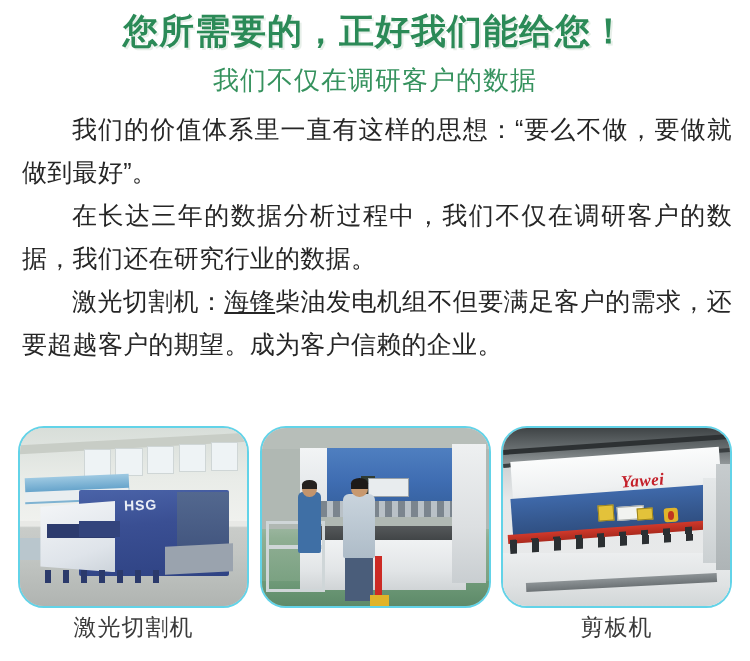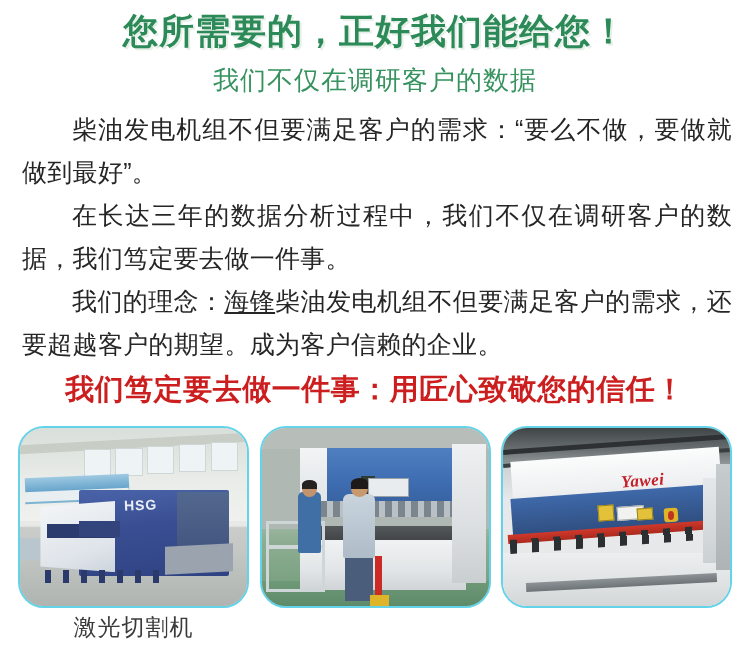--- a/index.html
+++ b/index.html
@@ -381,28 +381,27 @@
 </head>
 <body>
 
 <div class="page">
 
   <div class="headline">您所需要的，正好我们能给您！</div>
 
   <div class="subheadline">我们不仅在调研客户的数据</div>
 
   <div class="body-block">
-    <p class="para">柴油发电机组不但要满足客户的需求：“要么不做，要做就做到最好”。</p>
-
-    <p class="para">在长达三年的数据分析过程中，我们不仅在调研客户的数据，我们笃定要去做一件事。</p>
-
-    <p class="para"><span>我们的理念：</span><span class="brand-underline">海锋</span><span>柴油发电机组不但要满足客户的需求，还要超越客户的期望。成为客户信赖的企业。</span></p>
+    <p class="para">我们的价值体系里一直有这样的思想：“要么不做，要做就做到最好”。</p>
+
+    <p class="para">在长达三年的数据分析过程中，我们不仅在调研客户的数据，我们还在研究行业的数据。</p>
+
+    <p class="para"><span>激光切割机：</span><span class="brand-underline">海锋</span><span>柴油发电机组不但要满足客户的需求，还要超越客户的期望。成为客户信赖的企业。</span></p>
   </div>
 
-  <div class="red-line">我们笃定要去做一件事：用匠心致敬您的信任！</div>
 
   <div class="cards">
 
     <div class="card">
       <div class="photo">
         <div class="p1-bg"></div>
         <div class="p1-wall"></div>
         <div class="p1-beam"></div>
         <div class="p1-win" style="left:28%;top:12%;width:12%;height:16%;"></div>
         <div class="p1-win" style="left:42%;top:11%;width:12%;height:16%;"></div>
@@ -473,15 +472,16 @@
         <div class="p3-panel"></div>
         <div class="p3-right-edge"></div>
         <div class="p3-logo">Yawei</div>
       </div>
     </div>
 
   </div>
 
   <div class="captions">
     <div class="caption">激光切割机</div>
+    <div class="caption">剪板机</div>
   </div>
 
 </div>
 
 </body></html>

